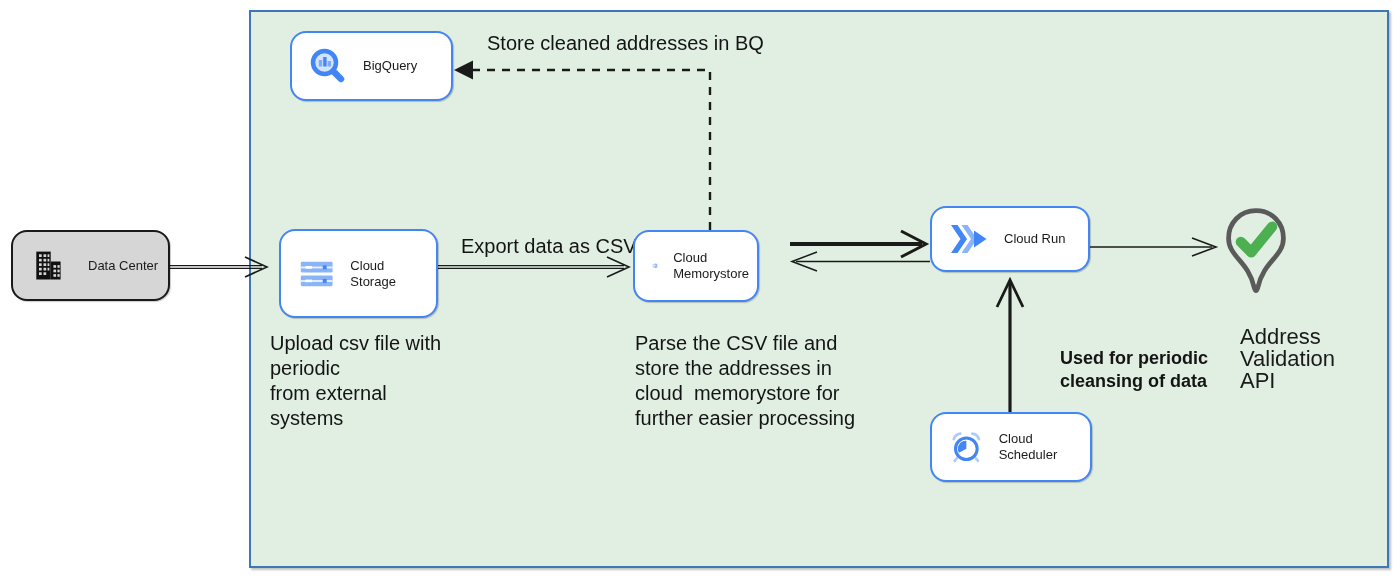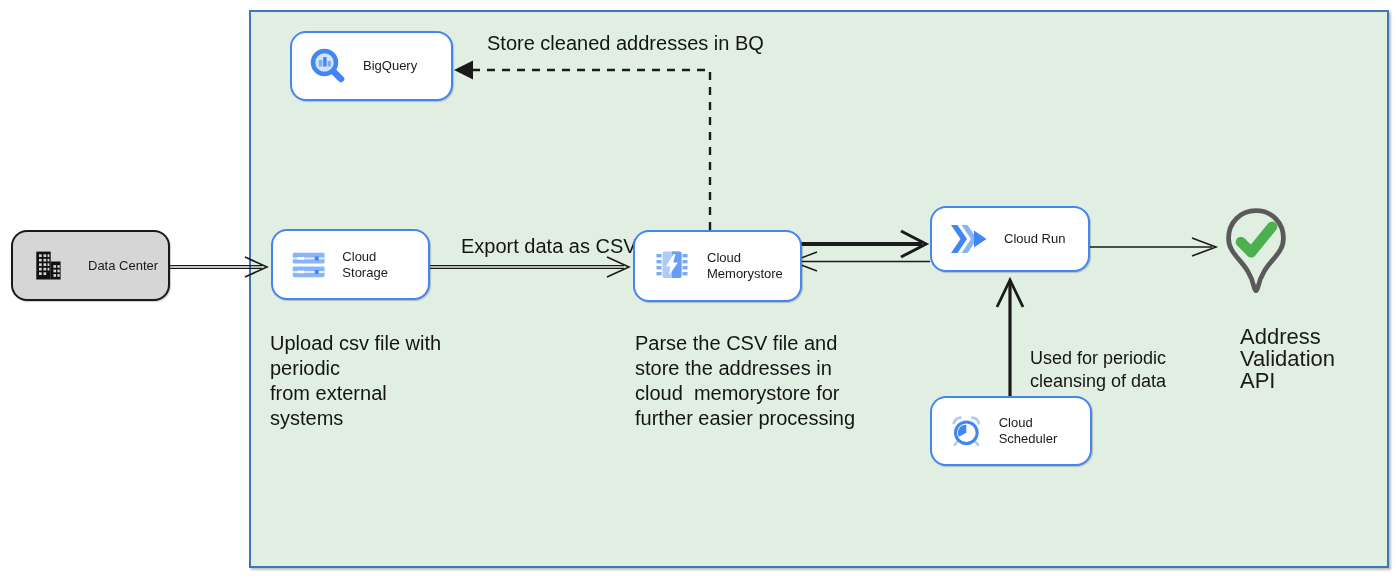--- a/index.html
+++ b/index.html
@@ -120,35 +120,35 @@
     <svg width="40" height="40" viewBox="0 0 40 40">
       <circle cx="16.5" cy="16.5" r="11.5" fill="#d2e3fc" stroke="#4285f4" stroke-width="4.5"></circle>
       <rect x="10.8" y="14" width="3.4" height="6.5" fill="#7baaf7"></rect>
       <rect x="15.2" y="11" width="3.4" height="9.5" fill="#4285f4"></rect>
       <rect x="19.6" y="15" width="3.4" height="5.5" fill="#7baaf7"></rect>
       <path d="M25.5 25.5 L33 33" stroke="#4285f4" stroke-width="6.5" stroke-linecap="round"></path>
     </svg>
     <span class="lbl">BigQuery</span>
   </div>
 
-  <div class="node" style="left:271px;top:229px;width:159px;height:71px;">
+  <div class="node" style="left:279px;top:229px;width:159px;height:89px;">
     <svg width="40" height="40" viewBox="0 0 40 40">
       <rect x="3" y="7" width="34" height="11.5" rx="1.5" fill="#8ab4f8"></rect>
       <rect x="3" y="21.5" width="34" height="11.5" rx="1.5" fill="#8ab4f8"></rect>
       <rect x="3" y="12" width="34" height="2" fill="#e8f0fe"></rect>
       <rect x="3" y="26.5" width="34" height="2" fill="#e8f0fe"></rect>
       <rect x="8" y="11.5" width="7" height="2.8" fill="#ffffff"></rect>
       <rect x="26.5" y="10.8" width="4.2" height="4.2" fill="#4285f4"></rect>
       <rect x="8" y="26" width="7" height="2.8" fill="#ffffff"></rect>
       <rect x="26.5" y="25.3" width="4.2" height="4.2" fill="#4285f4"></rect>
     </svg>
     <span class="lbl">Cloud Storage</span>
   </div>
 
-  <div class="node" style="left:633px;top:230px;width:169px;height:72px;">
+  <div class="node" style="left:633px;top:230px;width:126px;height:72px;">
     <svg width="40" height="40" viewBox="0 0 40 40">
       <g fill="#7baaf7">
         <rect x="4.5" y="8" width="5" height="3.4"></rect>
           <rect x="4.5" y="14" width="5" height="3.4"></rect>
         <rect x="4.5" y="20" width="5" height="3.4"></rect>
           <rect x="4.5" y="26" width="5" height="3.4"></rect>
         <rect x="30.5" y="8" width="5" height="3.4"></rect>
           <rect x="30.5" y="14" width="5" height="3.4"></rect>
         <rect x="30.5" y="20" width="5" height="3.4"></rect>
           <rect x="30.5" y="26" width="5" height="3.4"></rect>
@@ -162,21 +162,21 @@
 
   <div class="node" style="left:930px;top:206px;width:160px;height:66px;">
     <svg width="40" height="30" viewBox="0 0 40 30">
       <path d="M2 1 h6.5 L18 15 L8.5 29 H2 L11.5 15 Z" fill="#4285f4"></path>
       <path d="M12.5 1 h6 L28 15 L18.5 29 h-6 L22 15 Z" fill="#8ab4f8"></path>
       <path d="M25 6.5 L37.5 15 L25 23.5 Z" fill="#4285f4"></path>
     </svg>
     <span class="lbl">Cloud Run</span>
   </div>
 
-  <div class="node" style="left:930px;top:396px;width:162px;height:70px;">
+  <div class="node" style="left:930px;top:412px;width:162px;height:70px;">
     <svg width="40" height="40" viewBox="0 0 40 40">
       <path d="M5.5 11 A9 9 0 0 1 13 4.5" stroke="#aecbfa" stroke-width="3.2" fill="none" stroke-linecap="round"></path>
       <path d="M27 4.5 A9 9 0 0 1 34.5 11" stroke="#aecbfa" stroke-width="3.2" fill="none" stroke-linecap="round"></path>
       <path d="M9 33 l-2.5 3 M31 33 l2.5 3" stroke="#aecbfa" stroke-width="3" fill="none" stroke-linecap="round"></path>
       <circle cx="20" cy="22" r="12.5" fill="#ffffff" stroke="#4285f4" stroke-width="3.5"></circle>
       <path d="M20 22 L20 12.8 A9.2 9.2 0 0 0 11.5 26.5 Z" fill="#4285f4"></path>
     </svg>
     <span class="lbl">Cloud Scheduler</span>
   </div>
 
@@ -194,14 +194,14 @@
 <div class="annot" style="left:487px;top:31px;">Store cleaned addresses in BQ</div>
 <div class="annot" style="left:461px;top:218px;margin-top:16px;">Export data as CSV</div>
 <div class="annot" style="left:270px;top:331px;">Upload csv file with
 periodic
 from external
 systems</div>
 <div class="annot" style="left:635px;top:331px;">Parse the CSV file and
 store the addresses in
 cloud  memorystore for
 further easier processing</div>
-<div class="annot small-annot" style="left:1030px;top:347px;">Used for periodic
+<div class="annot small-annot" style="left:1060px;top:347px;font-weight:bold;">Used for periodic
 cleansing of data</div>
 
 </body></html>

